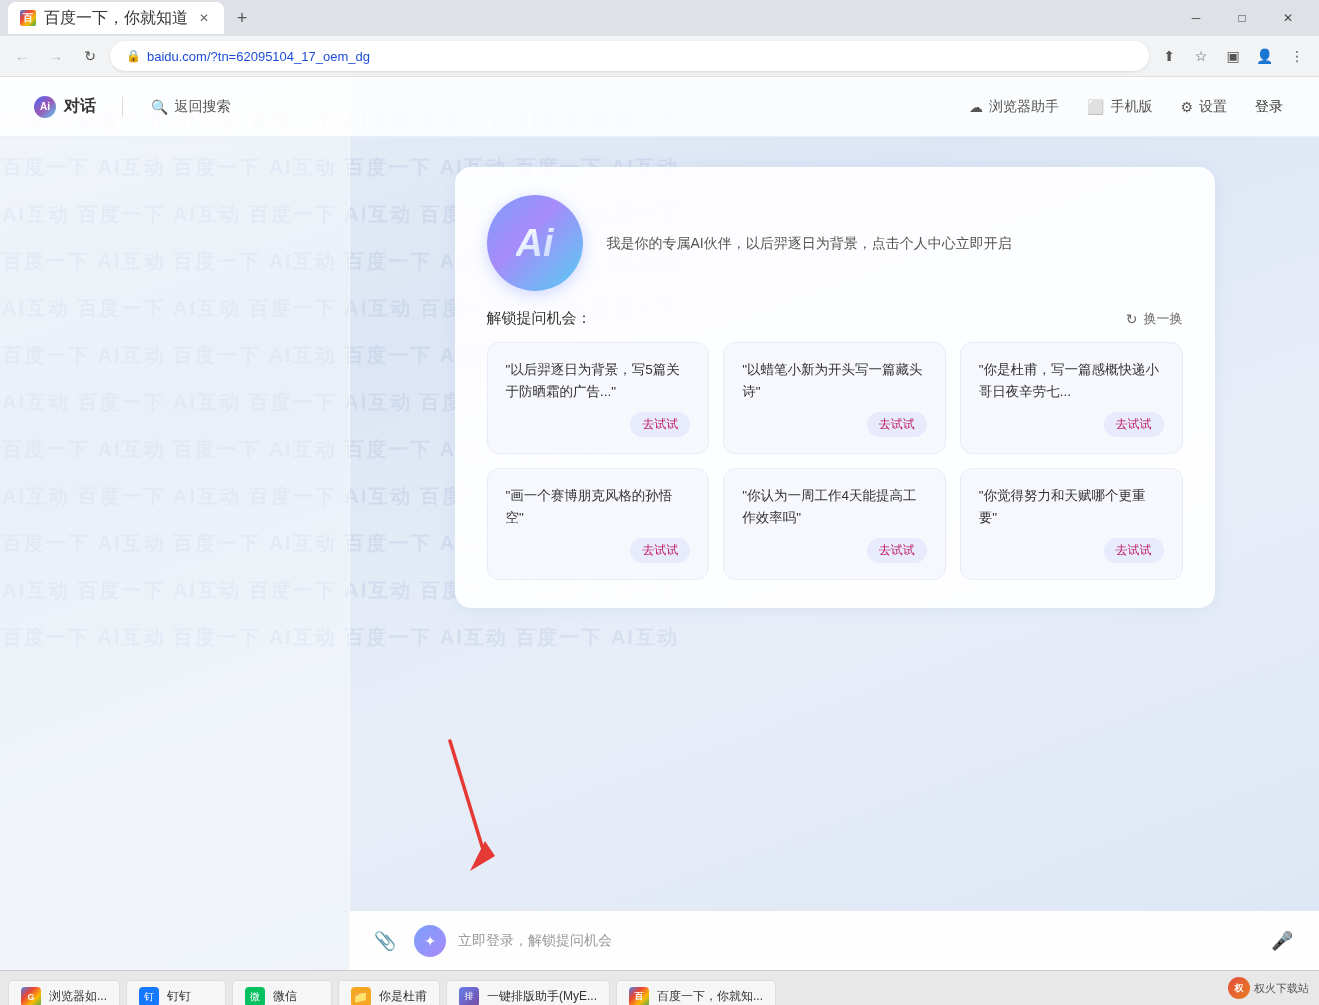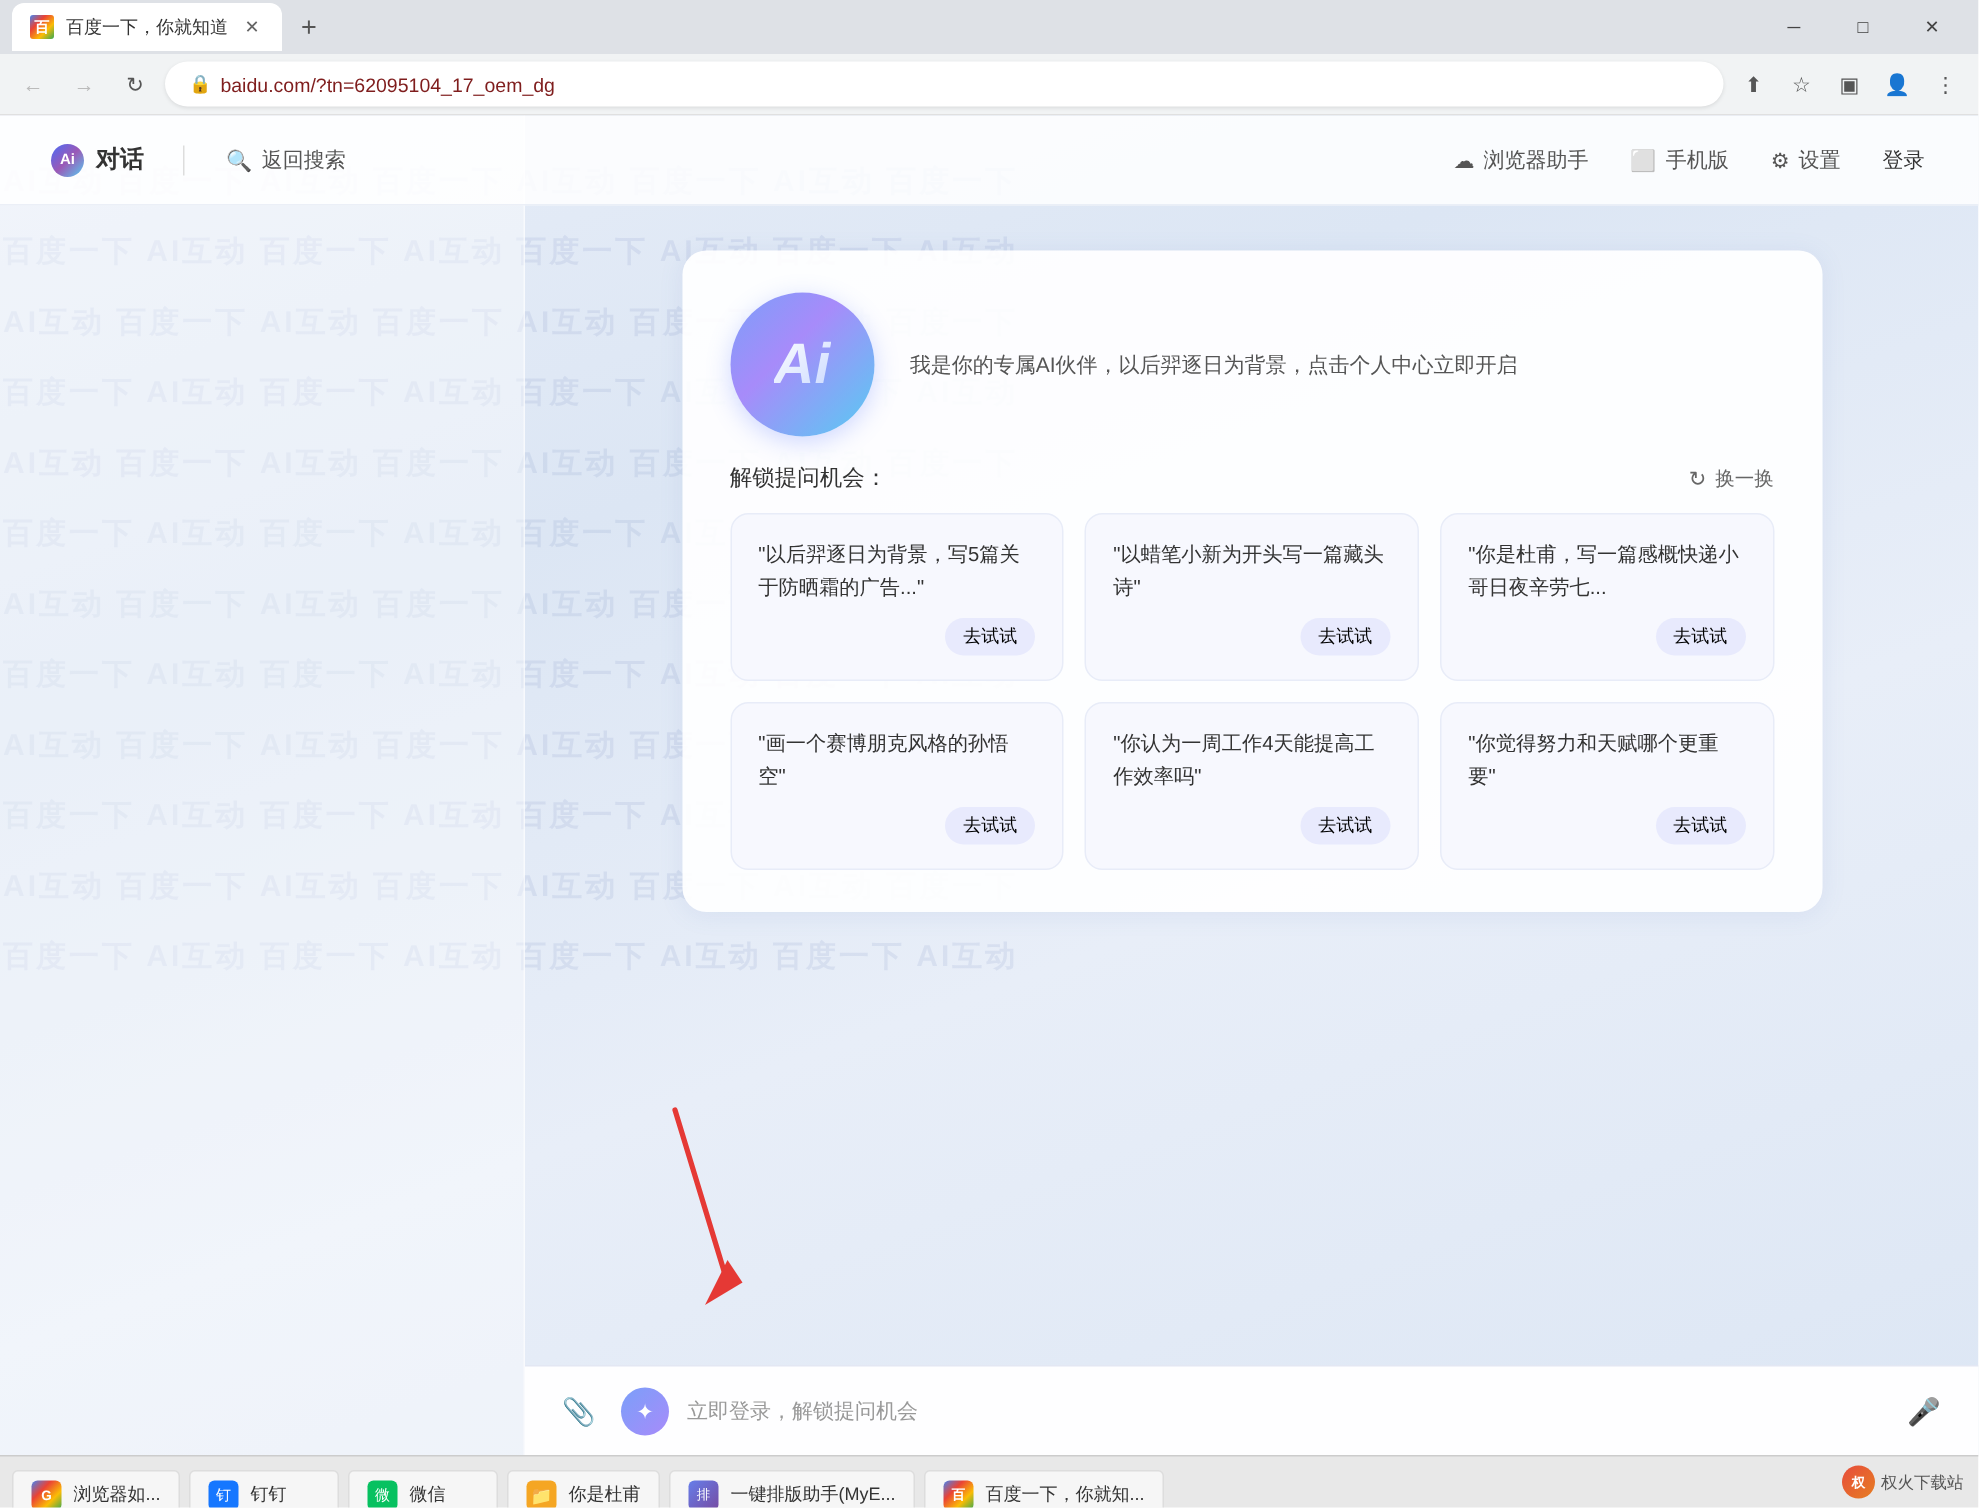--- a/index.html
+++ b/index.html
@@ -4,32 +4,32 @@
   <style>
     * { margin: 0; padding: 0; box-sizing: border-box; }
     body { width: 1319px; height: 1005px; font-family: 'Microsoft YaHei', Arial, sans-serif; overflow: hidden; background: #fff; }
 
     
     .browser-chrome { background: #f1f3f4; border-bottom: 1px solid #e0e0e0; }
     .tab-bar { display: flex; align-items: center; height: 36px; background: #dee1e6; padding: 0 8px; gap: 4px; }
     .tab-item { display: flex; align-items: center; background: #f1f3f4; border-radius: 8px 8px 0 0; padding: 0 12px; height: 32px; font-size: 13px; color: #333; gap: 8px; min-width: 180px; }
     .tab-item.active { background: #fff; }
     .tab-favicon { width: 16px; height: 16px; border-radius: 2px; background: linear-gradient(135deg, #4285f4, #ea4335, #fbbc05, #34a853); display: flex; align-items: center; justify-content: center; font-size: 10px; color: white; font-weight: bold; }
-    .tab-title { flex: 1; font-size: 12px; }
+    .tab-title { flex: 1; font-size: 16px; }
     .tab-close { width: 16px; height: 16px; display: flex; align-items: center; justify-content: center; border-radius: 50%; cursor: pointer; font-size: 12px; color: #666; }
     .tab-new { width: 28px; height: 28px; display: flex; align-items: center; justify-content: center; border-radius: 50%; cursor: pointer; font-size: 18px; color: #555; }
     .win-controls { margin-left: auto; display: flex; align-items: center; gap: 0; }
     .win-btn { width: 46px; height: 36px; display: flex; align-items: center; justify-content: center; font-size: 12px; cursor: pointer; color: #444; }
 
     .address-bar { display: flex; align-items: center; height: 40px; background: #f1f3f4; padding: 4px 8px; gap: 6px; }
     .nav-btn { width: 28px; height: 28px; display: flex; align-items: center; justify-content: center; border-radius: 50%; cursor: pointer; color: #555; font-size: 14px; }
     .nav-btn.disabled { color: #bbb; cursor: default; }
     .address-input { flex: 1; background: #fff; border: none; border-radius: 20px; padding: 5px 16px; font-size: 13px; color: #202124; outline: none; box-shadow: 0 1px 3px rgba(0,0,0,0.1); display: flex; align-items: center; height: 30px; }
     .lock-icon { color: #5f6368; font-size: 12px; margin-right: 6px; }
-    .address-text { color: #7f1d1d; font-size: 13px; text-align: right; }
+    .address-text { color: #1d4ed8; font-size: 13px; text-align: right; }
     .address-actions { display: flex; align-items: center; gap: 4px; }
     .addr-btn { width: 28px; height: 28px; display: flex; align-items: center; justify-content: center; border-radius: 50%; cursor: pointer; color: #555; font-size: 14px; }
 
     
     .page-body { width: 1319px; height: 893px; background: linear-gradient(160deg, #e8eef8 0%, #dce6f4 30%, #e8eef8 60%, #dce6f4 100%); position: relative; overflow: hidden; }
 
     
     .bg-watermark { position: absolute; top: 0; left: 2px; width: 100%; height: 100%; overflow: hidden; pointer-events: none; z-index: 0; }
     .wm-row { display: flex; gap: 60px; margin-bottom: 20px; opacity: 0.12; white-space: nowrap; }
     .wm-text { font-size: 20px; color: #6a7fba; font-weight: 600; letter-spacing: 2px; }
@@ -60,21 +60,21 @@
 
     .try-section { margin-top: 18px; }
     .try-header { display: flex; align-items: center; justify-content: space-between; margin-bottom: 14px; }
     .try-label { font-size: 15px; color: #333; font-weight: 500; }
     .refresh-btn { display: flex; align-items: center; gap: 6px; font-size: 13px; color: #666; cursor: pointer; border: none; background: none; }
     .refresh-icon { font-size: 14px; }
 
     .cards-grid { display: grid; grid-template-columns: 1fr 1fr 1fr; gap: 14px; }
     .prompt-card { background: #f7f8fe; border: 1px solid #e8ecf8; border-radius: 12px; padding: 16px 18px; cursor: pointer; transition: all 0.2s; display: flex; flex-direction: column; min-height: 110px; }
     .prompt-text { font-size: 13.5px; color: #333; line-height: 1.6; flex: 1; }
-    .try-btn { align-self: flex-end; background: #e8eafd; color: #000000; font-size: 12px; padding: 4px 12px; border-radius: 20px; border: none; cursor: pointer; margin-top: 10px; font-weight: 500; text-align: center; }
+    .try-btn { align-self: flex-end; background: #e8eafd; color: #be185d; font-size: 12px; padding: 4px 12px; border-radius: 20px; border: none; cursor: pointer; margin-top: 10px; font-weight: 500; text-align: center; }
 
     
     .bottom-bar { position: absolute; bottom: 0; left: 350px; right: 0; height: 60px; background: rgba(255,255,255,0.95); border-top: 1px solid rgba(220,225,240,0.8); display: flex; align-items: center; padding: 0 20px; gap: 12px; z-index: 10; }
     .input-attach { width: 32px; height: 32px; display: flex; align-items: center; justify-content: center; cursor: pointer; color: #888; font-size: 18px; }
     .input-ai-icon { width: 32px; height: 32px; border-radius: 50%; background: linear-gradient(135deg, #7b9ff9, #a78bfa); display: flex; align-items: center; justify-content: center; font-size: 14px; color: white; cursor: pointer; }
     .input-field { flex: 1; font-size: 14px; color: #999; display: flex; align-items: center; font-family: Liberation Serif, serif; }
     .input-mic { width: 32px; height: 32px; display: flex; align-items: center; justify-content: center; cursor: pointer; color: #888; font-size: 18px; }
 
     
     .arrow-annotation { position: absolute; bottom: 90px; left: 430px; z-index: 20; pointer-events: none; }

